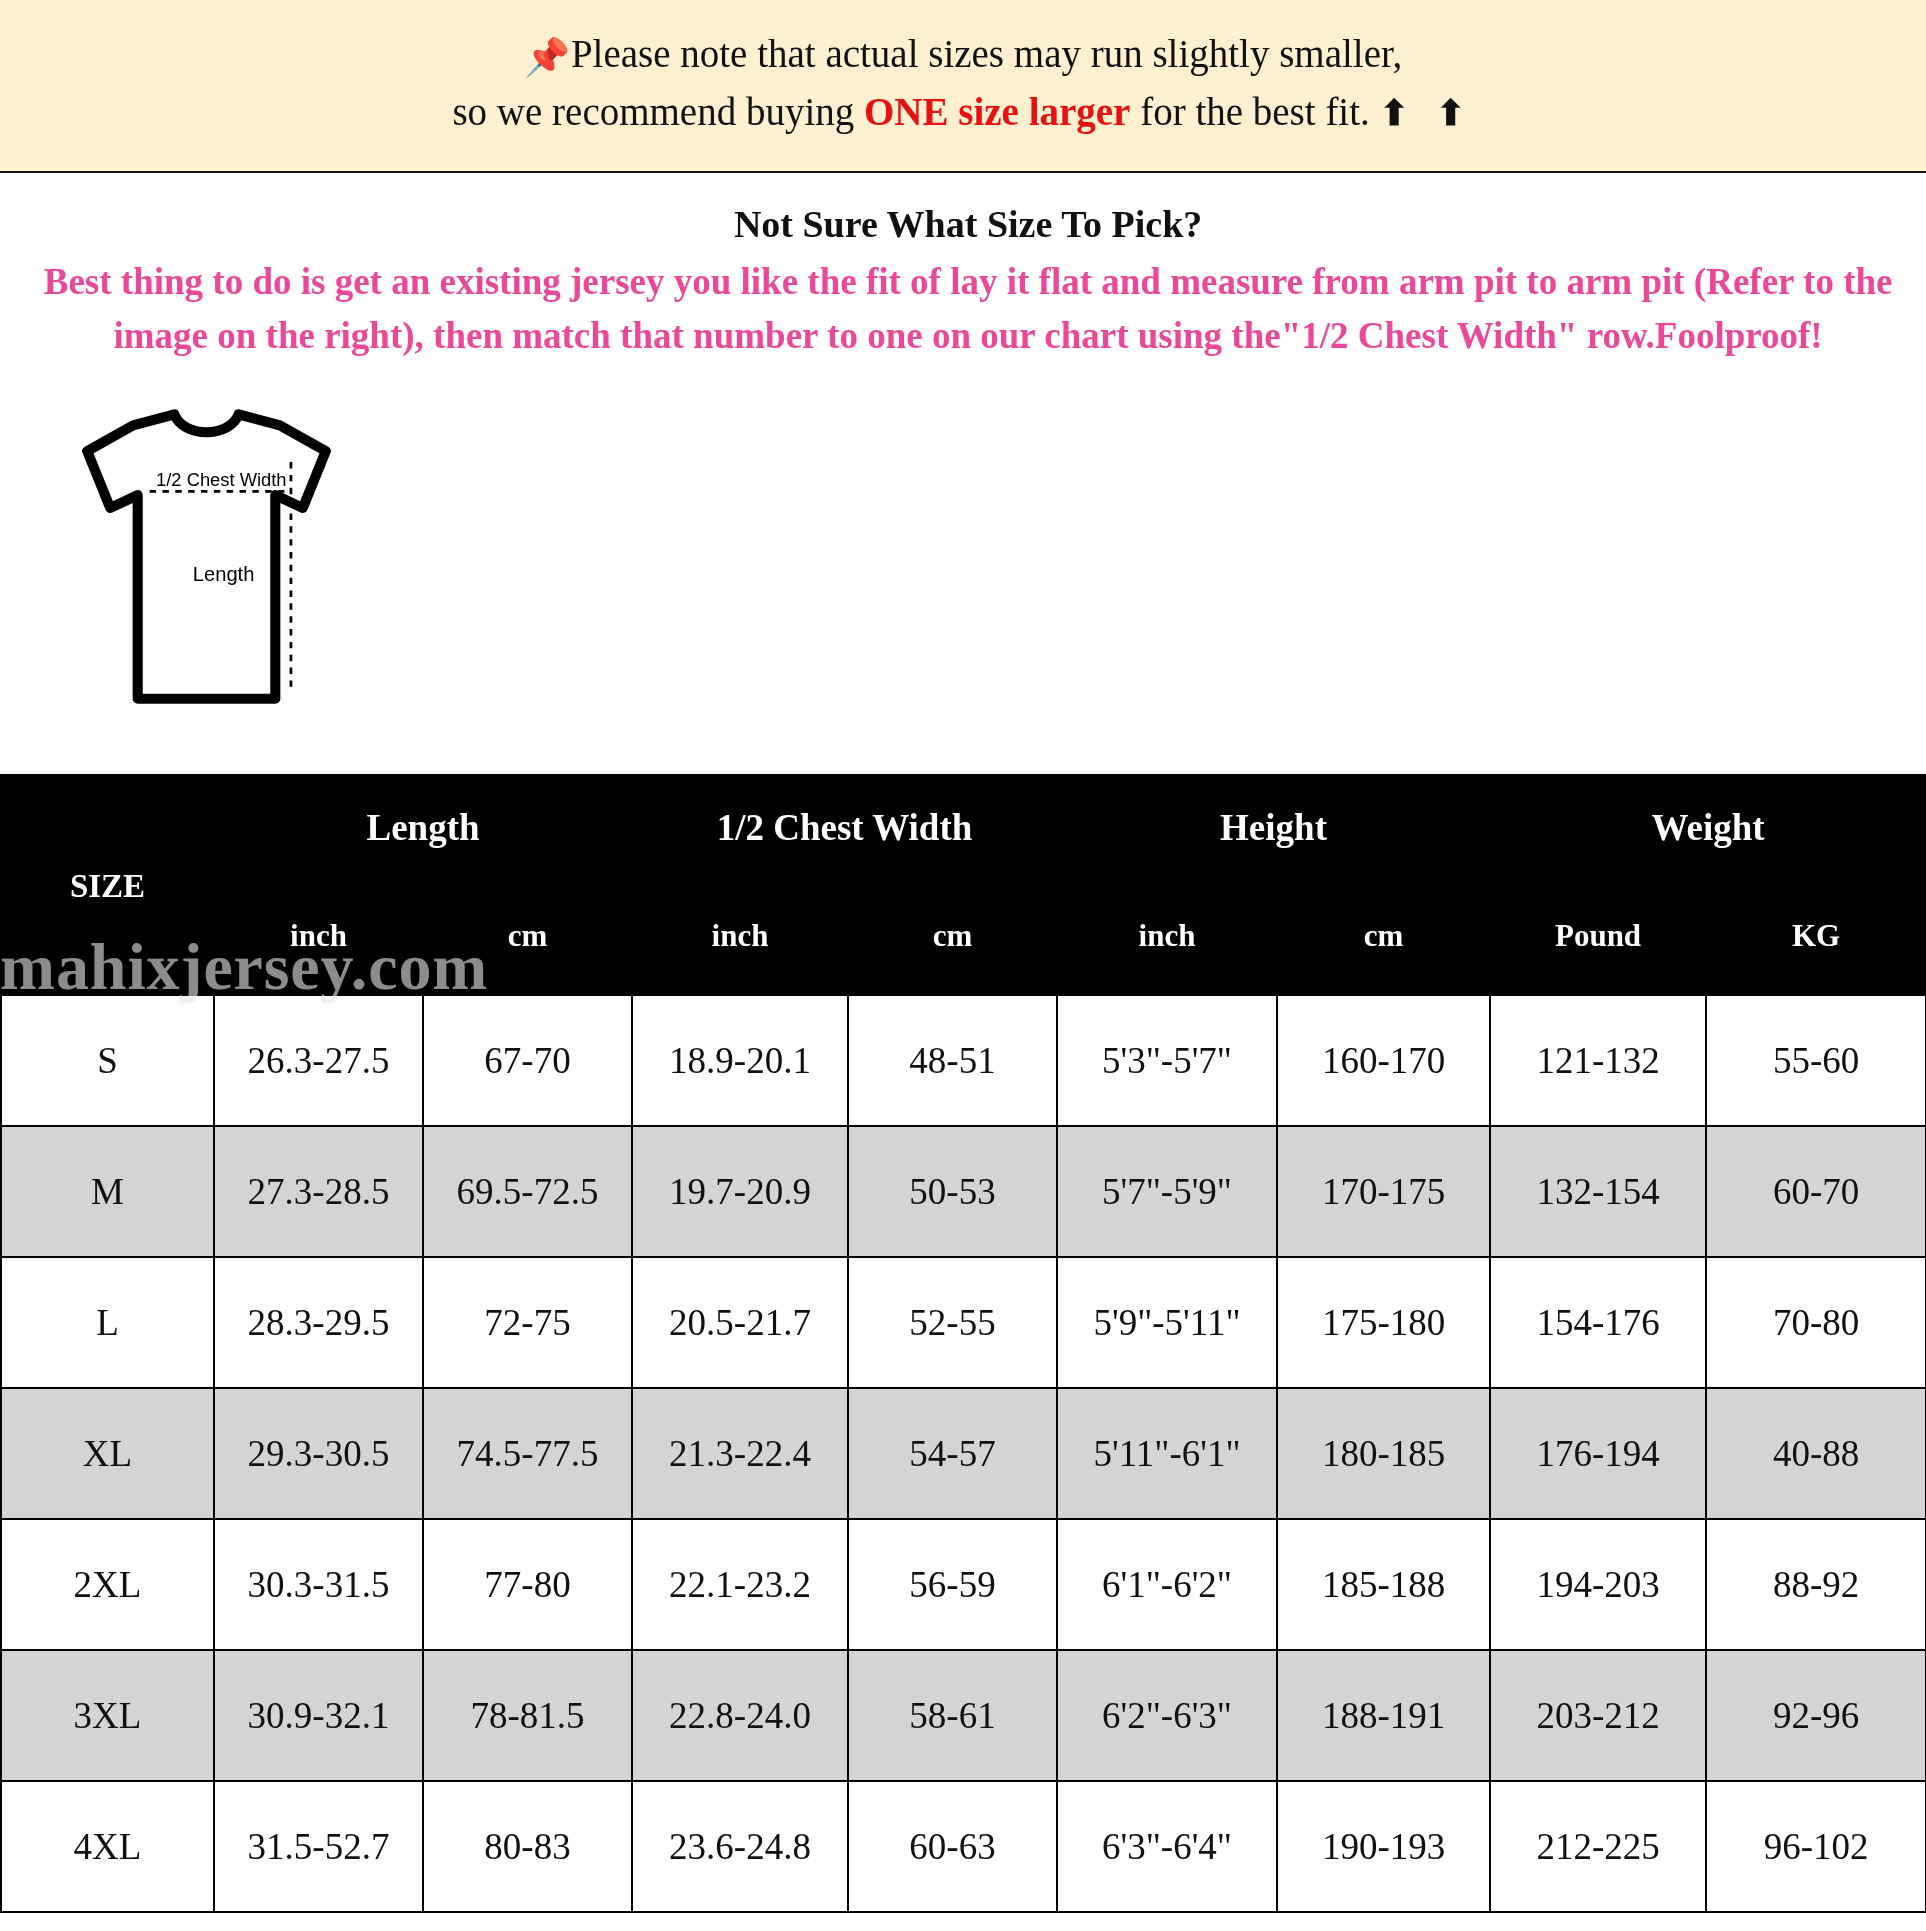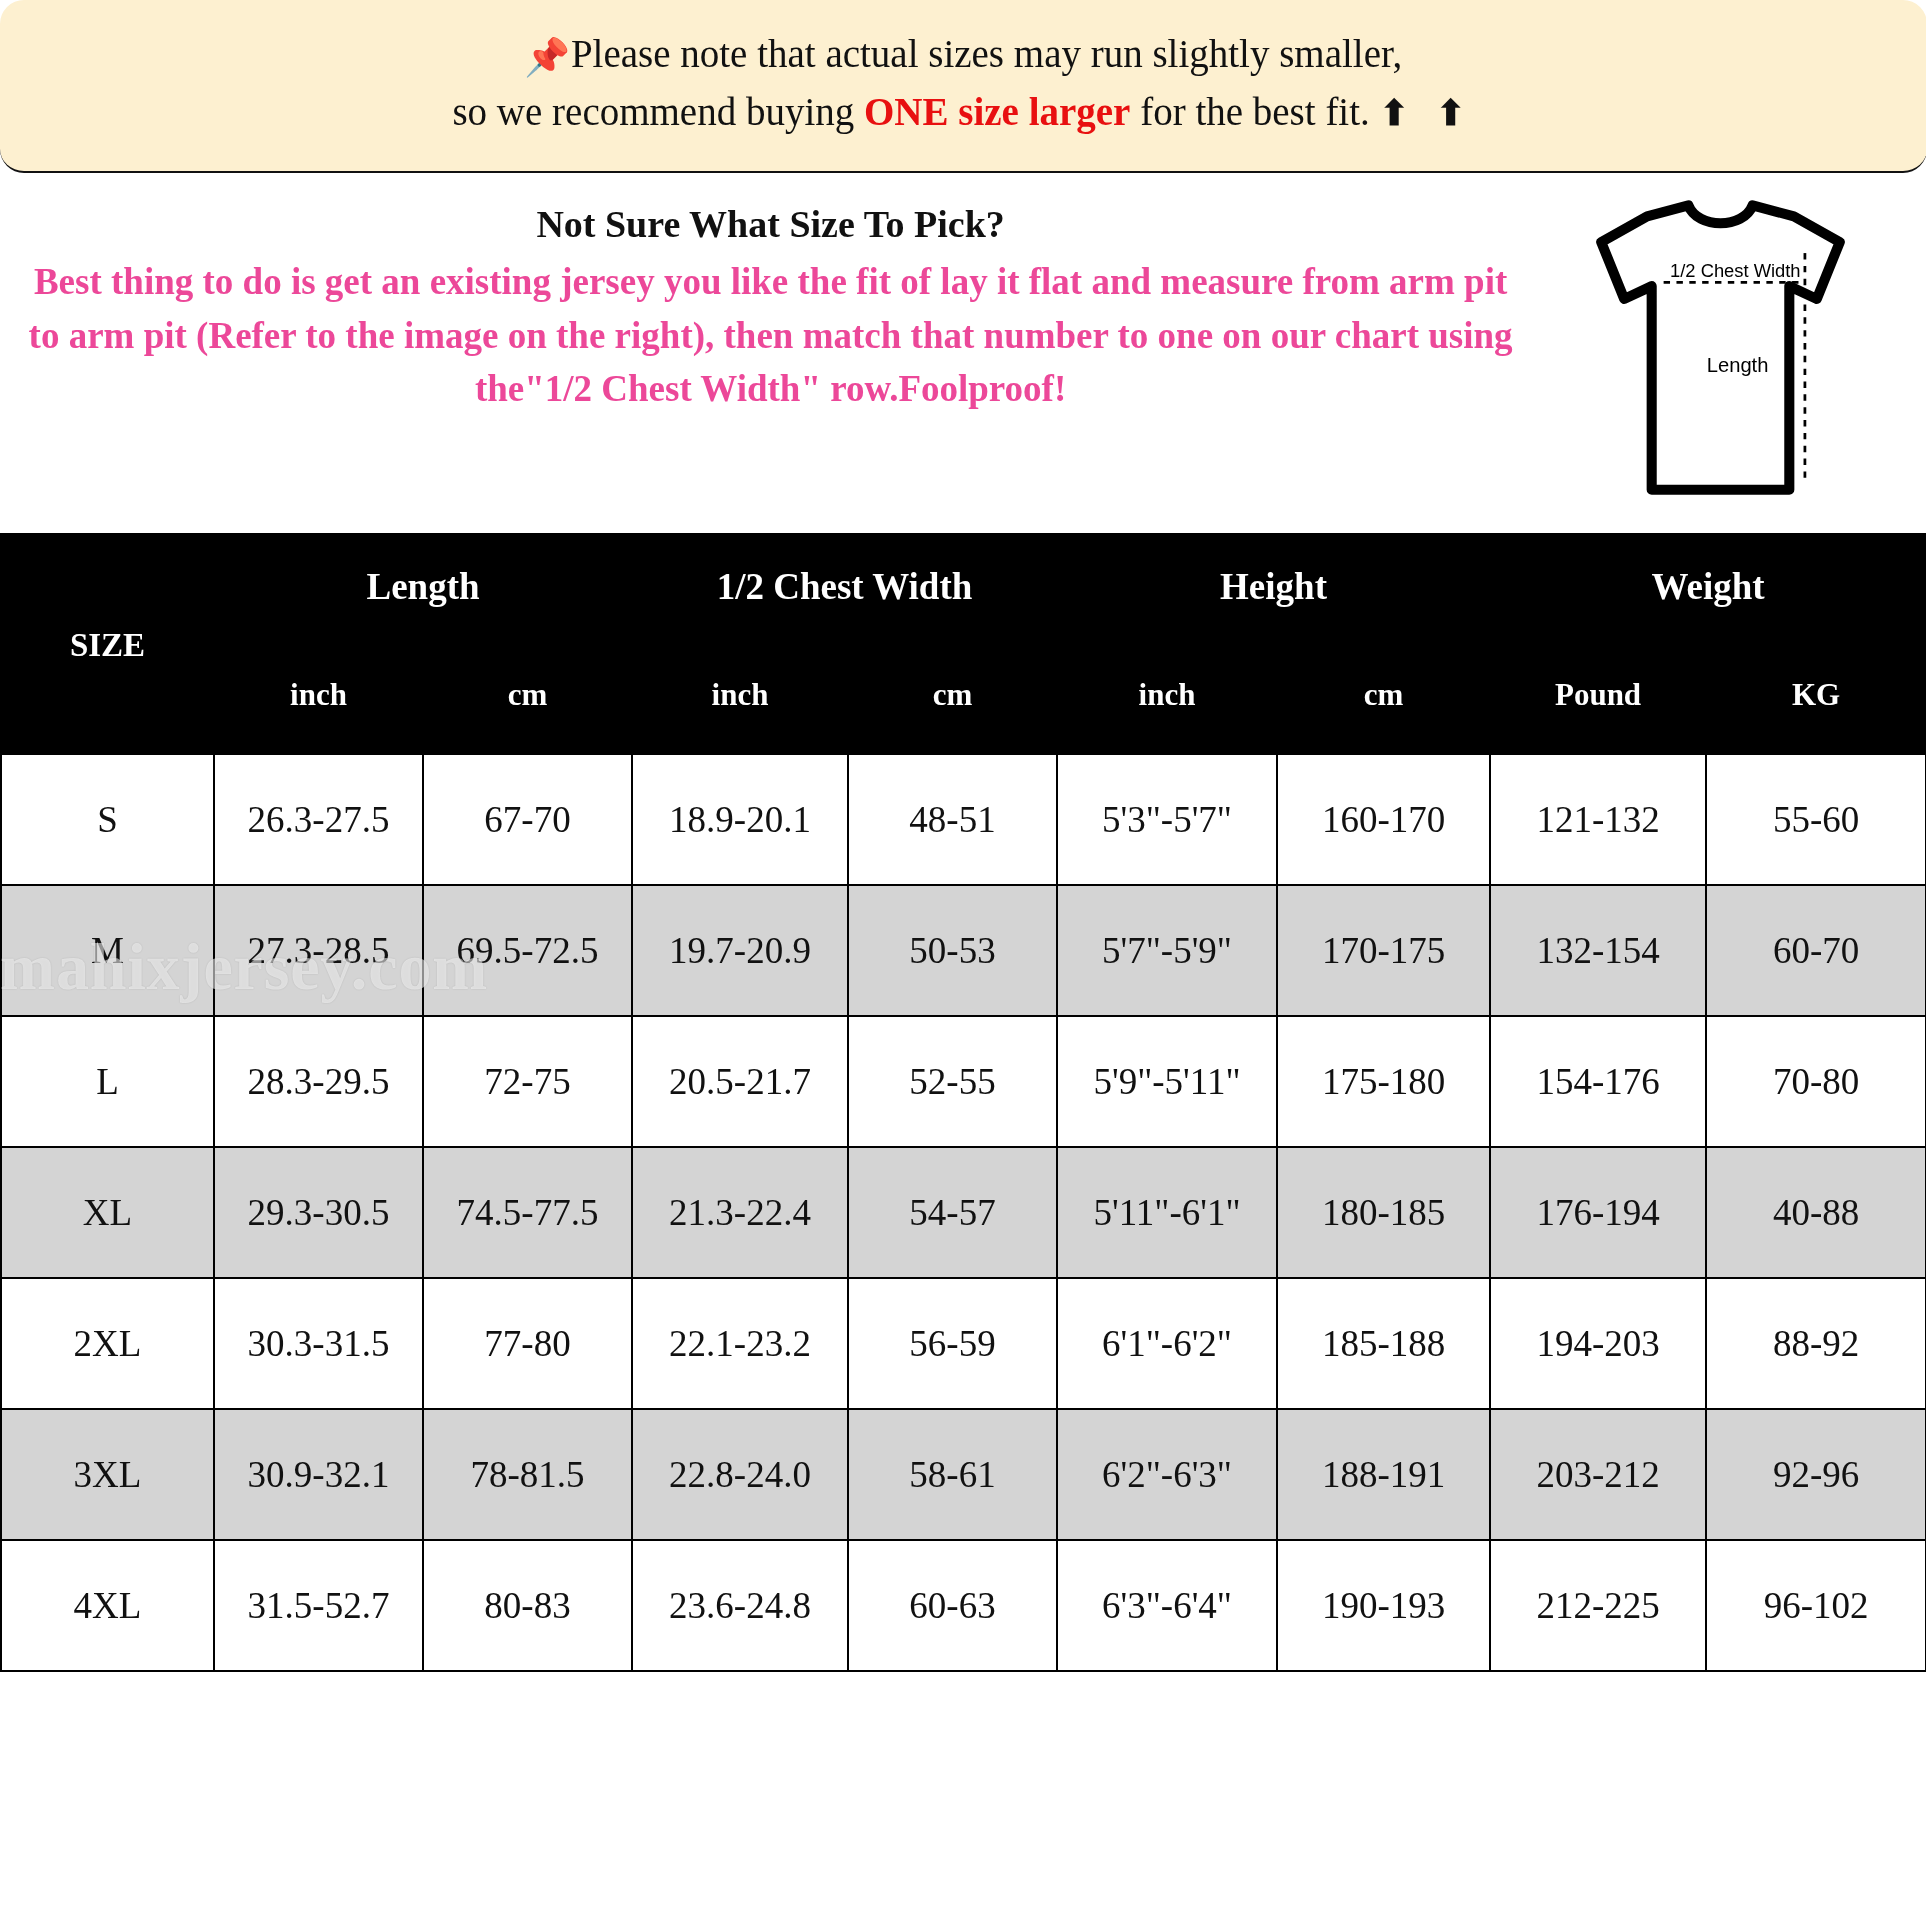--- a/index.html
+++ b/index.html
@@ -33,21 +33,20 @@
     text-align: center;
     font-family: "Liberation Serif", serif;
   }
 
   
   .note-band {
     background: #fdf0d0;
     padding: 26px 37px 31px 37px;
     text-align: center;
     border-bottom: 2.8px solid #111;
-    border-radius: 24px;
   }
   .note-line {
     font-size: 39px;
     color: #111;
     line-height: 1.42;
     font-family: "Liberation Serif", serif;
   }
   .pin-icon {
     font-size: 37px;
     vertical-align: -2.8px;
@@ -62,20 +61,21 @@
     font-weight: bold;
   }
 
   
   .advice-wrap {
     display: flex;
     align-items: flex-start;
     padding: 20px 9.2px 16.5px 9.2px;
     border-bottom: 3.7px solid #000;
     min-height: 363px;
+    flex-direction: column;
   }
   .advice-text {
     flex: 1 1 auto;
     text-align: center;
     padding-left: 9.2px;
     padding-top: 9.2px;
   }
   .advice-head {
     font-size: 38px;
     font-weight: bold;

